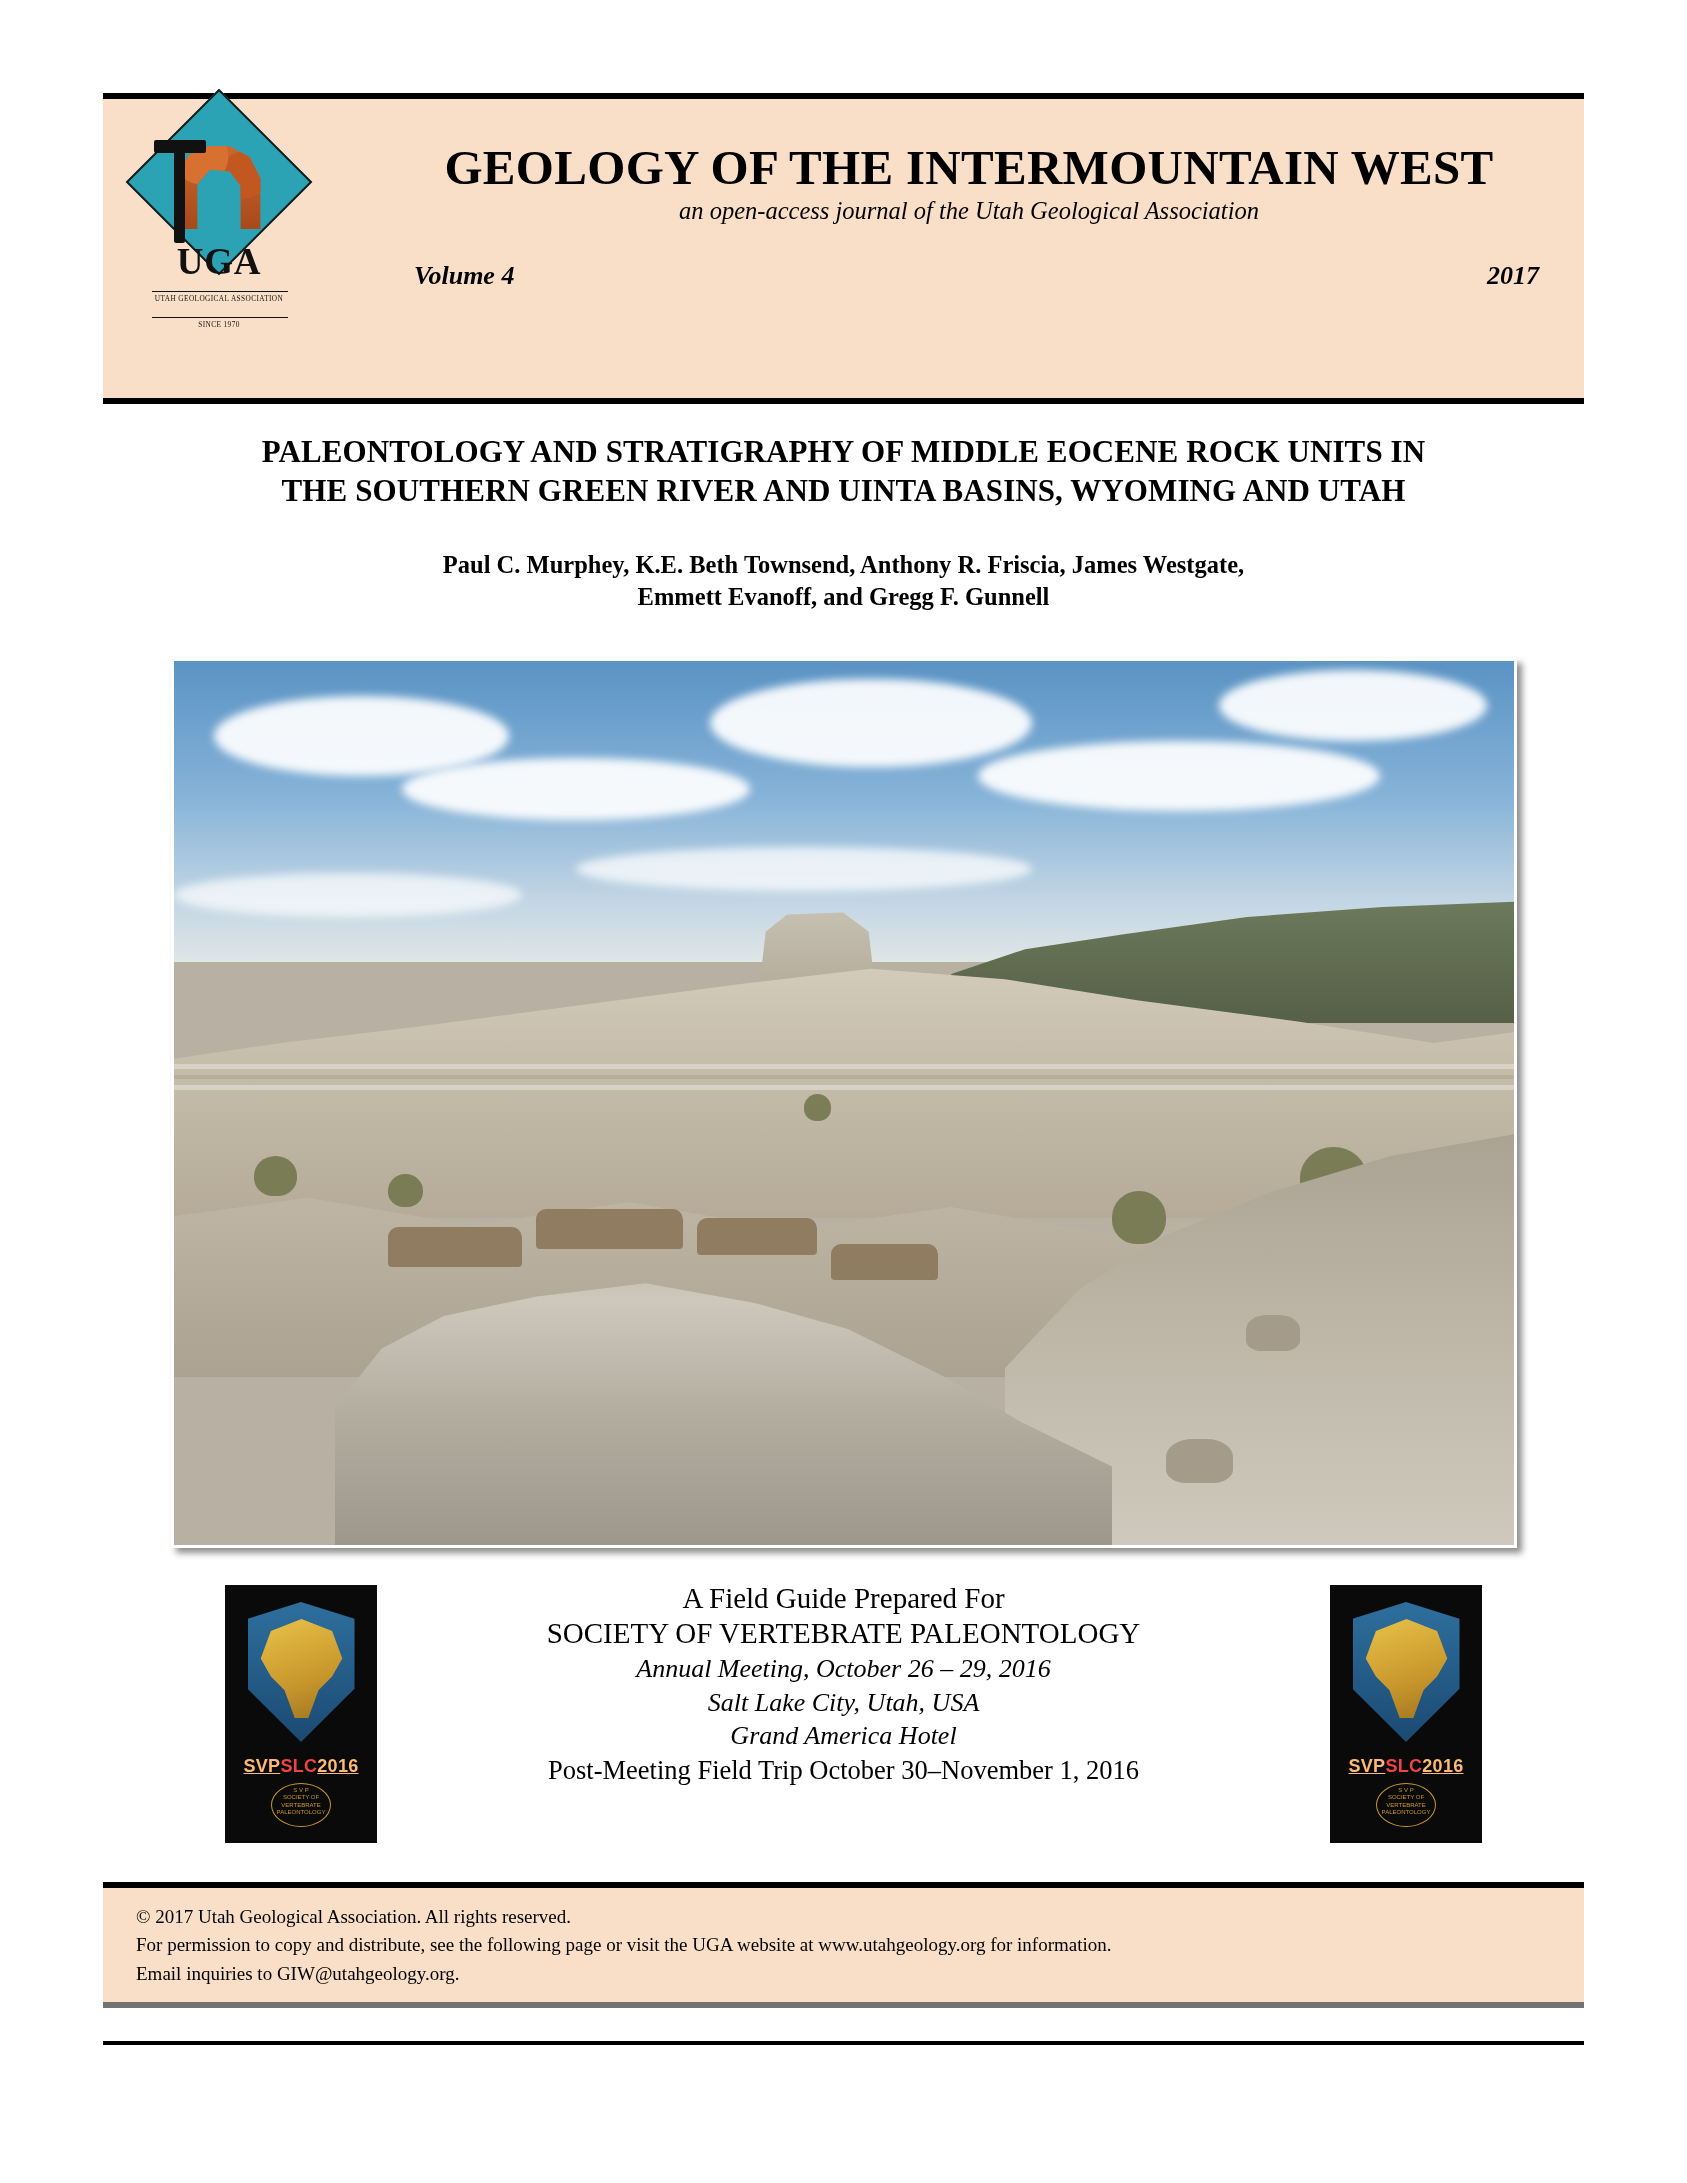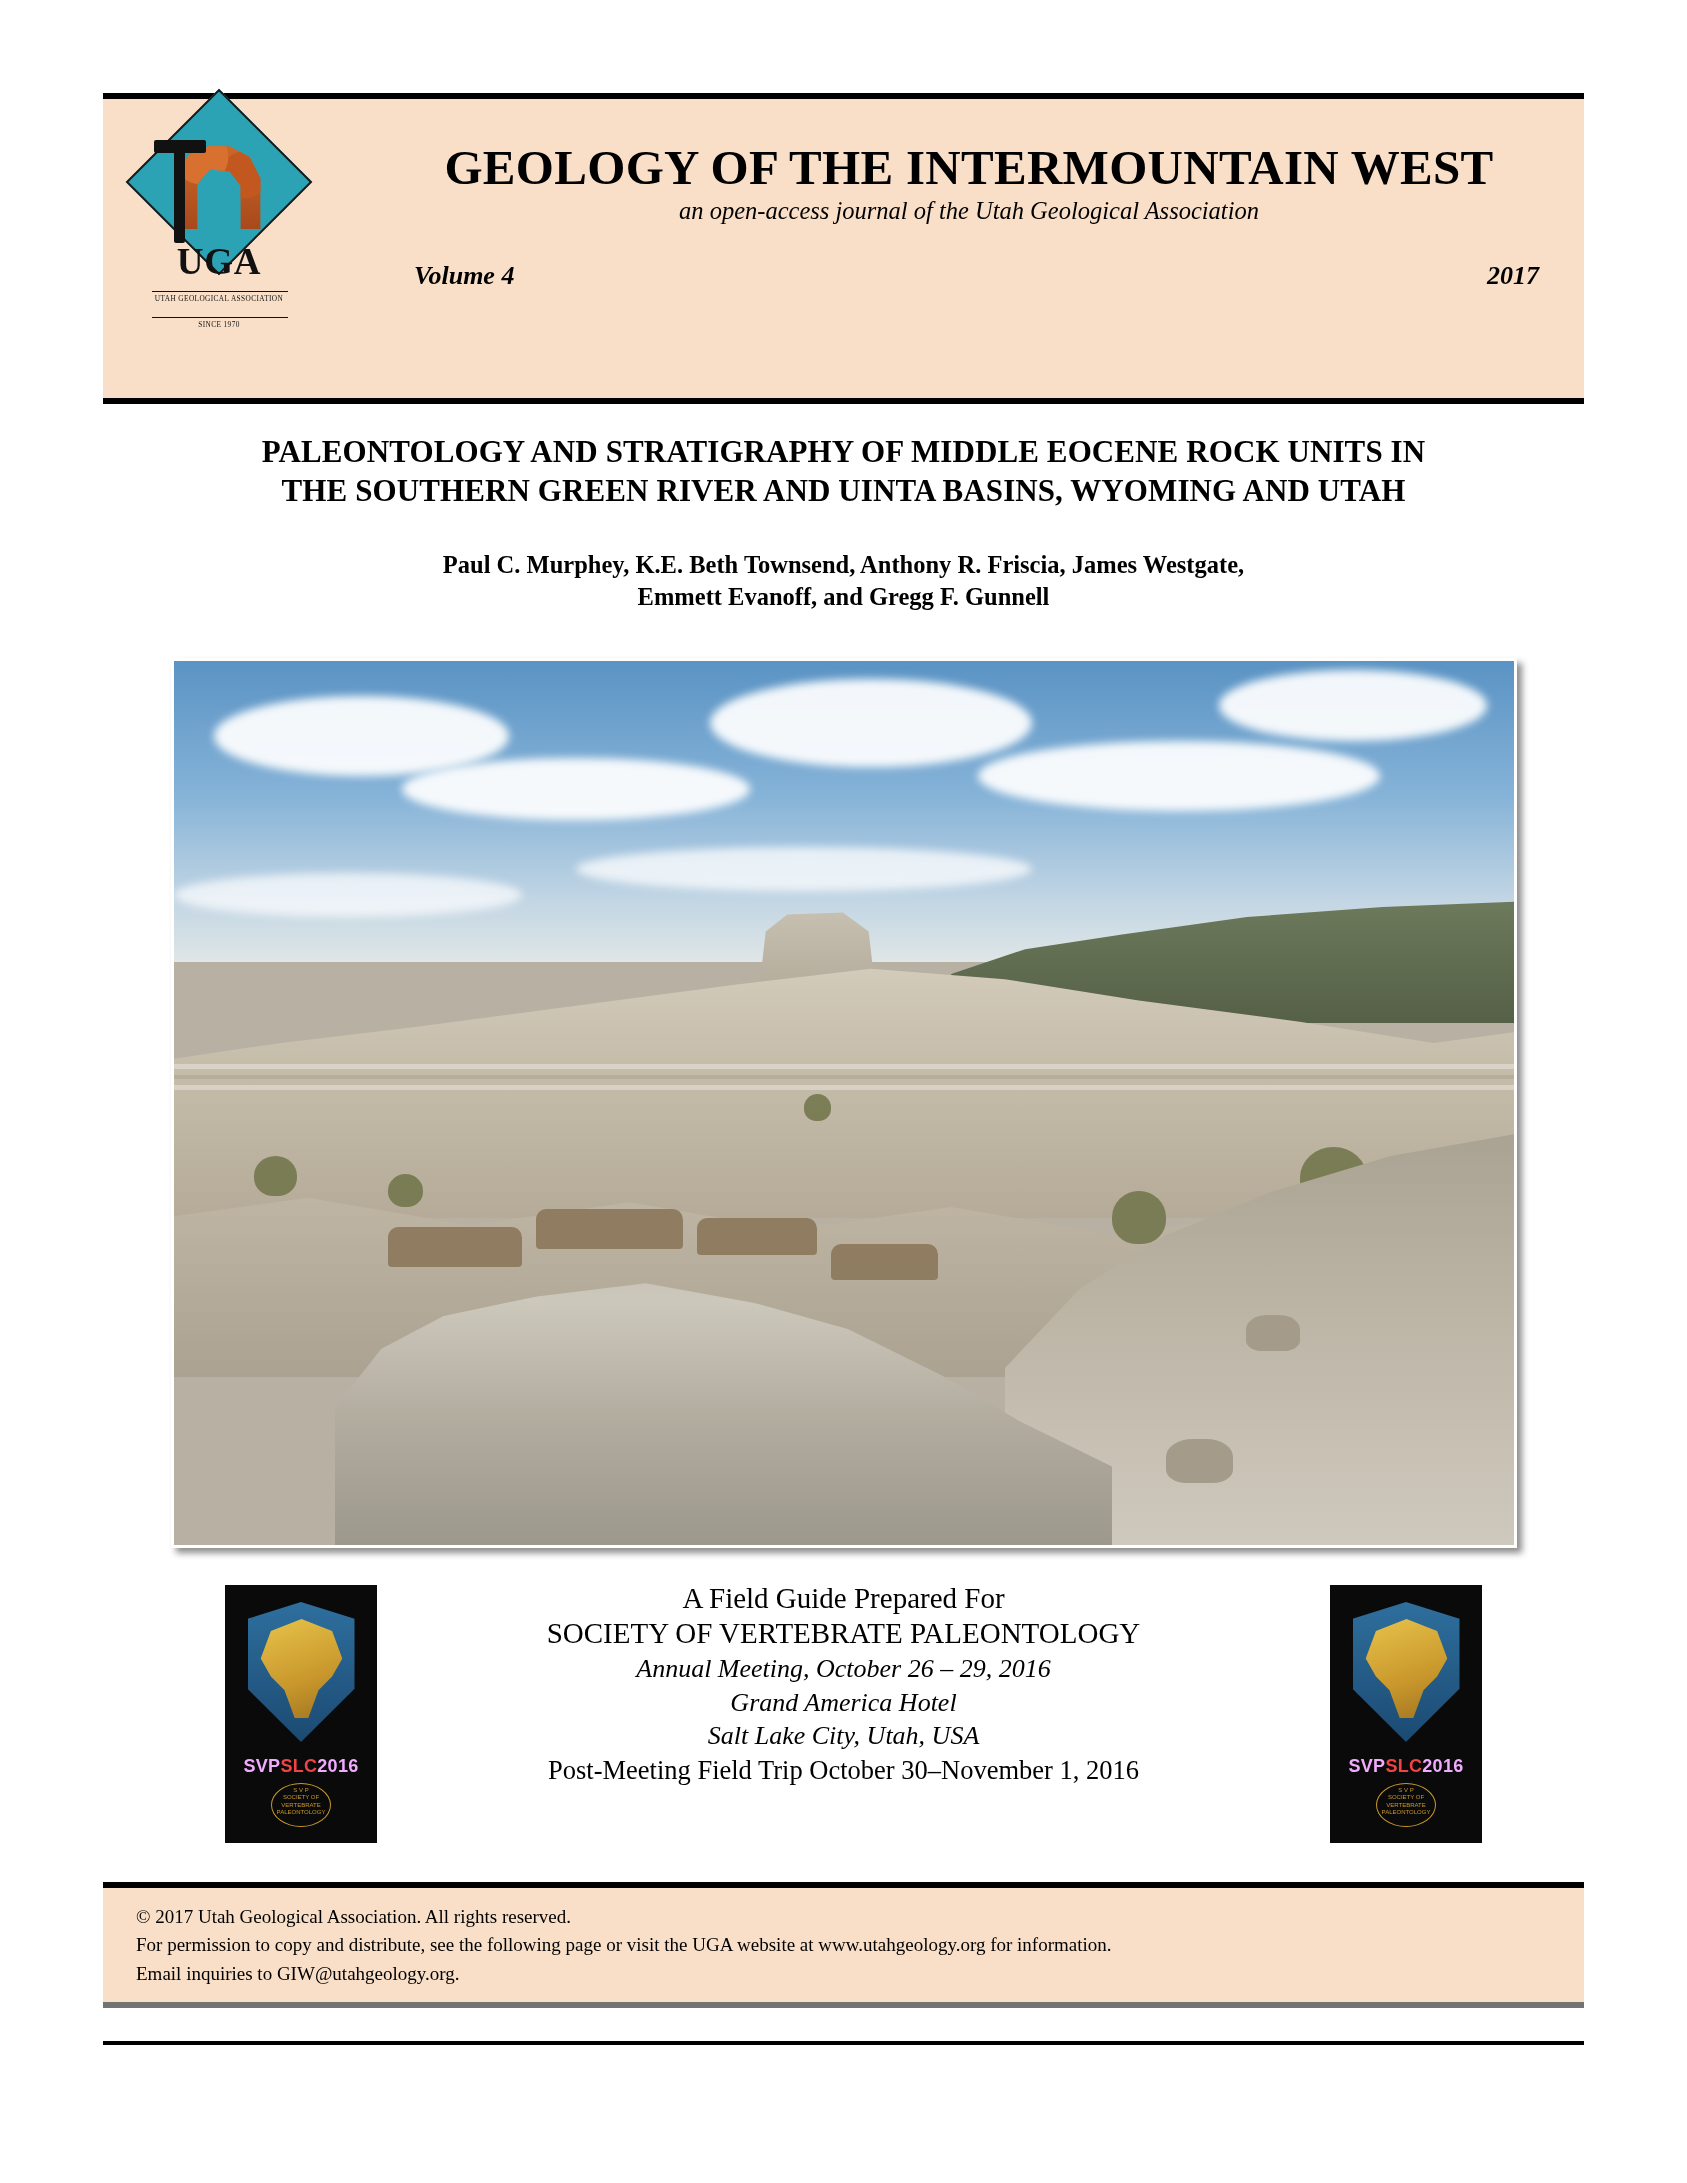--- a/index.html
+++ b/index.html
@@ -319,21 +319,21 @@
   .svp-text {
     position: absolute;
     left: 0; top: 171px;
     width: 152px;
     text-align: center;
     font-family: "Liberation Sans", sans-serif;
     font-weight: bold;
     font-size: 18px;
     letter-spacing: 0.3px;
   }
-  .svp-text .w { color: #f0abfc; }
+  .svp-text .w { color: #fdba74; text-decoration: underline; }
   .svp-text .o { color: #ef4444; margin-top: 29px; }
   .svp-seal {
     position: absolute;
     left: 46px; top: 198px;
     width: 60px; height: 44px;
     border-radius: 50%;
     border: 1.3px solid #c9972c;
     color: #c9972c;
     font-family: "Liberation Sans", sans-serif;
     font-size: 6px;
@@ -486,22 +486,22 @@
       <div>SOCIETY OF</div>
       <div>VERTEBRATE</div>
       <div>PALEONTOLOGY</div>
     </div>
   </div>
 
   <div class="fieldguide">
     <div class="fg-line1">A Field Guide Prepared For</div>
     <div class="fg-line2">SOCIETY OF VERTEBRATE PALEONTOLOGY</div>
     <div class="fg-italic">Annual Meeting, October 26 – 29, 2016</div>
+    <div class="fg-italic">Salt Lake City, Utah, USA</div>
     <div class="fg-italic">Grand America Hotel</div>
-    <div class="fg-italic">Salt Lake City, Utah, USA</div>
     <div class="fg-post">Post-Meeting Field Trip October 30–November 1, 2016</div>
   </div>
 
   <div class="footer">
     <div>© 2017 Utah Geological Association.  All rights reserved.</div>
     <div>For permission to copy and distribute, see the following page or visit the UGA website at www.utahgeology.org for information.</div>
     <div>Email inquiries to GIW@utahgeology.org.</div>
   </div>
 
   <div class="page-rule-bottom"></div>

